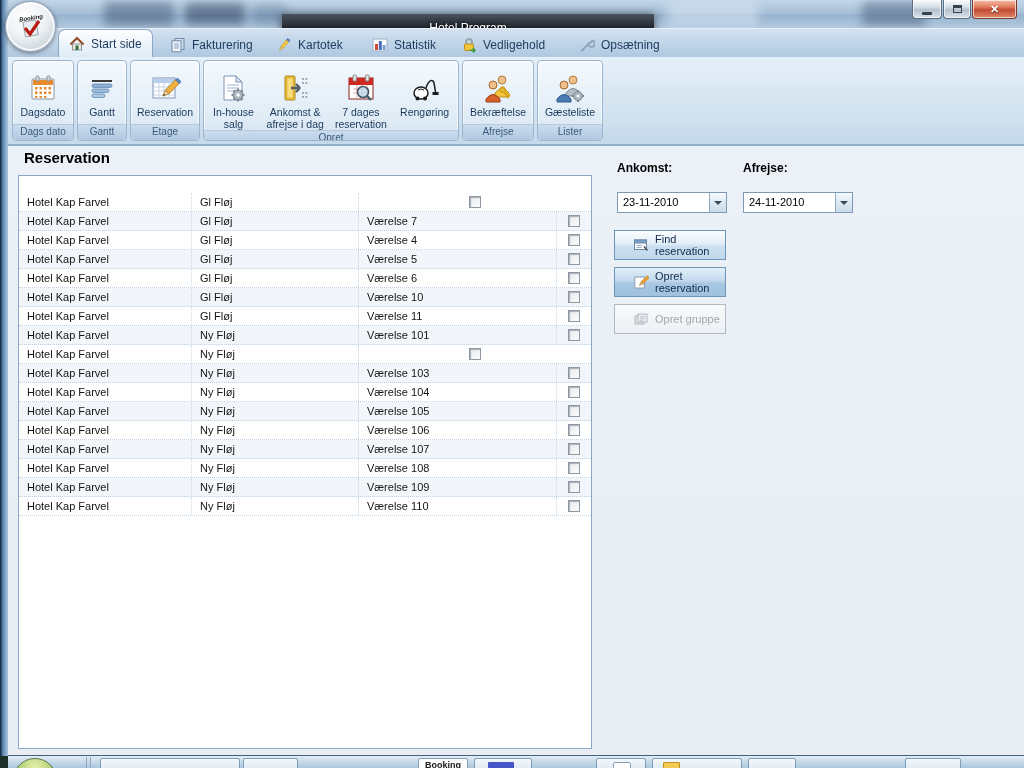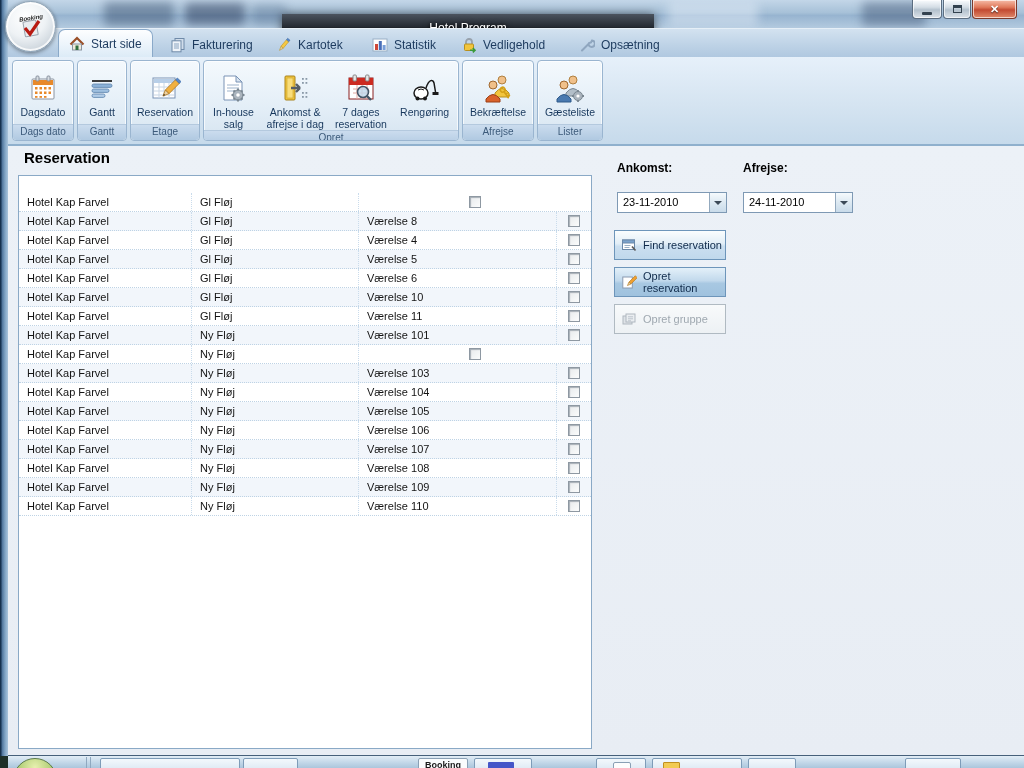--- a/index.html
+++ b/index.html
@@ -92,21 +92,21 @@
   .plabel{position:absolute;font-size:12px;font-weight:bold;color:#000;}
   .combo{position:absolute;width:110px;height:21px;box-sizing:border-box;border:1px solid #7e99b4;
     background:#fff;display:flex;}
   .combo-value{flex:1;font-size:11px;line-height:19px;padding-left:5px;color:#000;overflow:hidden;}
   .combo-btn{width:17px;box-sizing:border-box;border-left:1px solid #93a9be;
     background:linear-gradient(180deg,#f5fafd 0%,#dde9f2 50%,#c9dbea 100%);
     display:flex;align-items:center;justify-content:center;}
   .arrow-down{width:0;height:0;border-left:4px solid transparent;border-right:4px solid transparent;
     border-top:4px solid #3c4a58;}
   .pbtn{position:absolute;width:112px;height:30px;box-sizing:border-box;border:1px solid #6d95ba;
-    display:flex;align-items:center;gap:6px;padding-left:6px;font-size:11px;color:#0f2a4a;
+    display:flex;align-items:center;gap:6px;padding-left:18px;font-size:11px;color:#0f2a4a;
     background:linear-gradient(180deg,#fafdfe 0%,#e2eef7 45%,#cbdff0 55%,#c0d8ec 100%);}
   .pbtn.pressed{background:linear-gradient(180deg,#e3f0f9 0%,#c2d9ec 45%,#a8c8e2 55%,#9fc2de 100%);}
   .pbtn.disabled{border-color:#b0bac2;color:#9fa8b0;
     background:linear-gradient(180deg,#f8fafb 0%,#edf1f4 100%);}
   .pbtn .icon16{width:16px;height:16px;flex:0 0 16px;}
   
   .taskbar{position:absolute;left:0;bottom:0;width:1024px;height:12px;overflow:hidden;
     border-top:1px solid #46607a;
     background:linear-gradient(180deg,#e2edf6 0%,#c2d7e8 55%,#abc6dc 100%);}
   .tb-dark{position:absolute;left:0;top:0;width:8px;height:12px;background:#1d2f28;}
@@ -387,21 +387,21 @@
         <div class="trow">
           <div class="td c-hotel">Hotel Kap Farvel</div>
           <div class="td c-etage">Gl Fløj</div>
           <div class="td c-vaelg">
             <span class="checkbox"></span>
           </div>
         </div>
         <div class="trow alt">
           <div class="td c-hotel">Hotel Kap Farvel</div>
           <div class="td c-etage">Gl Fløj</div>
-          <div class="td c-vaerelse">Værelse 8</div>
+          <div class="td c-vaerelse">Værelse 7</div>
           <div class="td c-vaelg">
             <span class="checkbox"></span>
           </div>
         </div>
         <div class="trow">
           <div class="td c-hotel">Hotel Kap Farvel</div>
           <div class="td c-etage">Gl Fløj</div>
           <div class="td c-vaerelse">Værelse 4</div>
           <div class="td c-vaelg">
             <span class="checkbox"></span>

